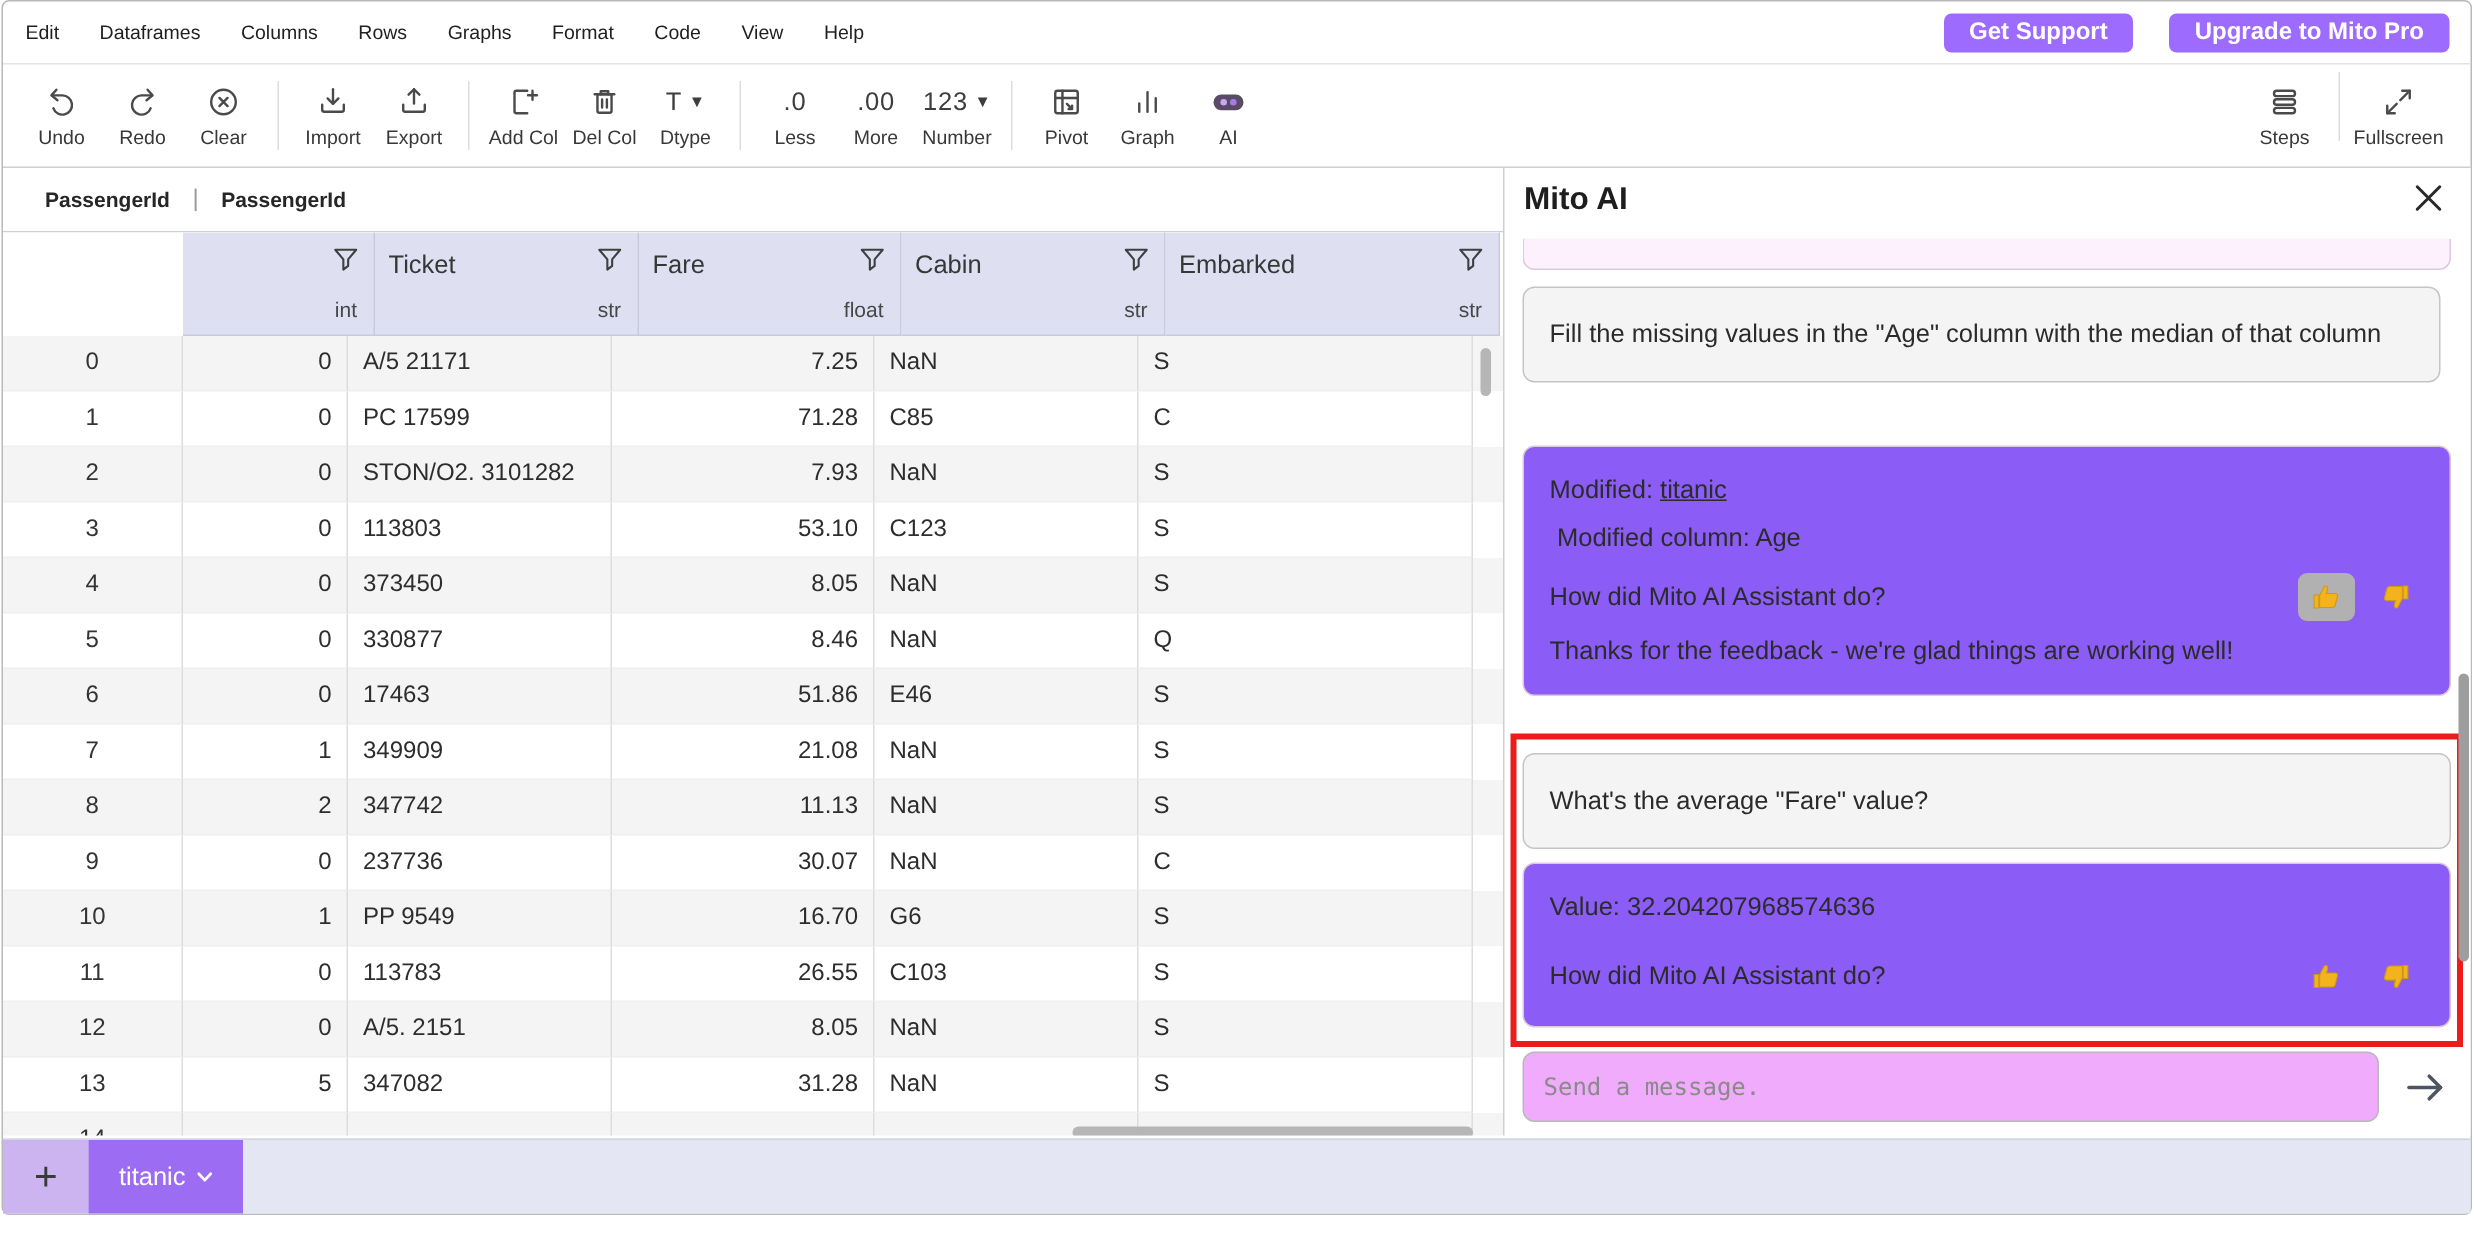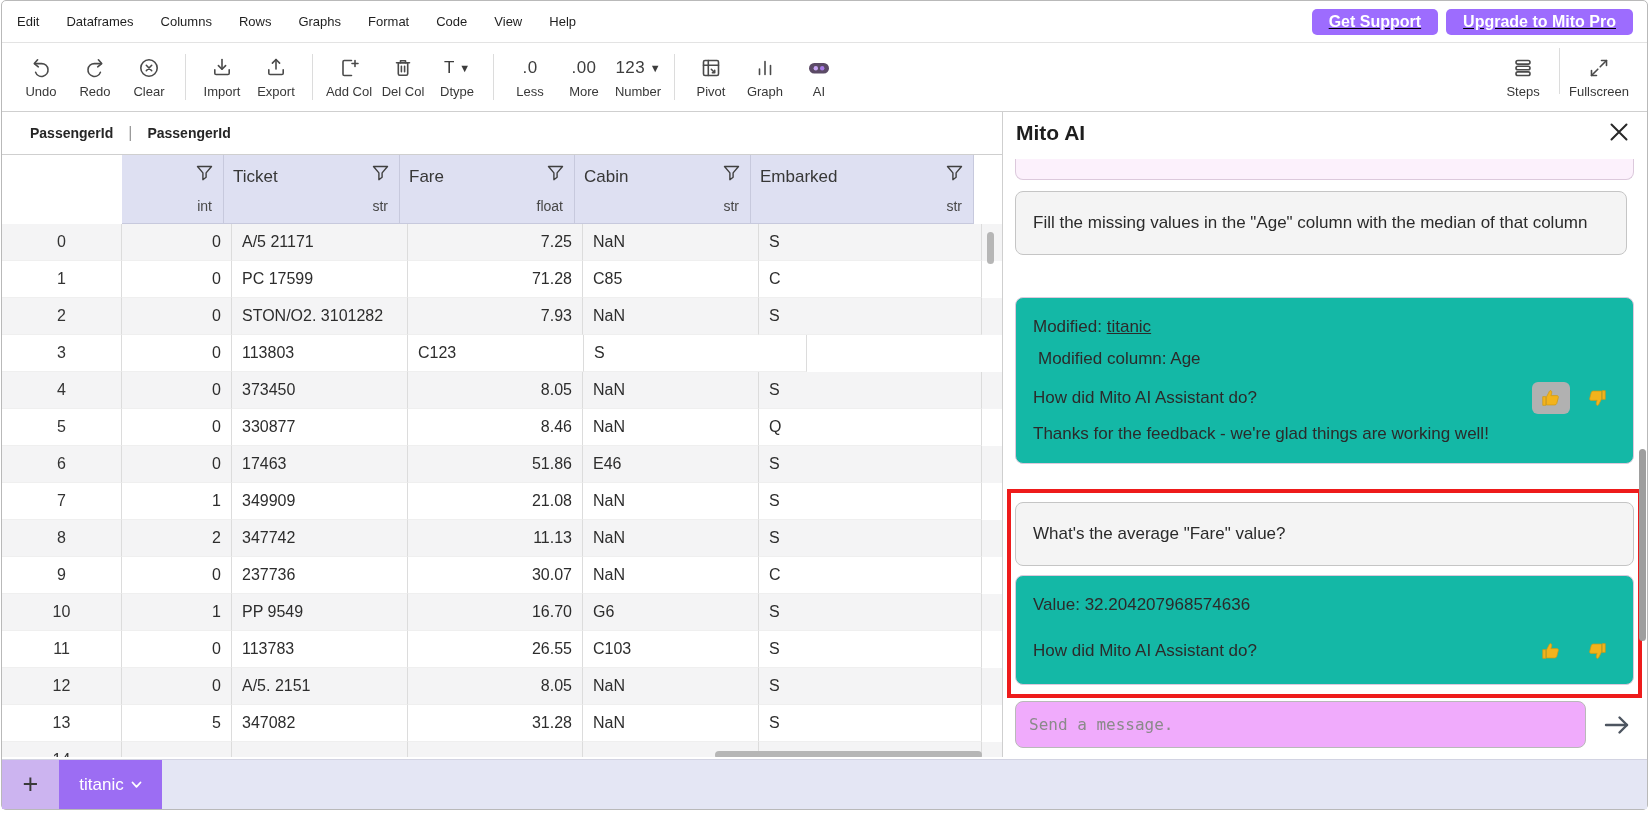--- a/index.html
+++ b/index.html
@@ -12,21 +12,21 @@
     background: #fff; border: 1px solid #b9b9b9; border-radius: 5px;
   }
 
   
   .menubar {
     position: absolute; left: 0; top: 0; right: 0; height: 42px;
     display: flex; align-items: center; padding-left: 15px;
     border-bottom: 1px solid #e3e3e3;
   }
   .menu-item { font-size: 13px; color: #1f1f1f; margin-right: 27px; cursor: default; }
-  .menubar-right { margin-left: auto; display: flex; gap: 8px; padding-right: 14px; text-decoration: underline; }
+  .menubar-right { margin-left: auto; display: flex; gap: 24px; padding-right: 14px; }
   .pill-btn {
     background: #9d6cfe; color: #fff; border: none; border-radius: 5px;
     font-size: 16px; font-weight: 700; height: 26px; padding: 0 17px;
     display: flex; align-items: center; font-family: "Liberation Sans", sans-serif;
   }
 
   
   .toolbar {
     position: absolute; left: 0; top: 42px; right: 0; height: 69px;
     display: flex; align-items: center; padding: 0 12px;
@@ -48,21 +48,21 @@
     display: flex; align-items: center; gap: 15px; padding-left: 28px;
     border-bottom: 1px solid #cfcfcf; background: #fff;
   }
   .fb-text { font-size: 14px; font-weight: 700; color: #262626; }
   .fb-sep { font-size: 16px; color: #9a9a9a; }
 
   
   .grid { position: absolute; left: 0; top: 154px; width: 1000px; bottom: 52px; overflow: hidden; background: #fff; }
   .header-row { display: flex; height: 69px; }
   .header-row > div:nth-of-type(1) { width: 120px; background: #fff; }
-  .header-row > div:nth-of-type(2) { width: 102px; }
+  .header-row > div:nth-of-type(2) { width: 128px; }
   .header-row > div:nth-of-type(3) { width: 176px; }
   .header-row > div:nth-of-type(4) { width: 175px; }
   .header-row > div:nth-of-type(5) { width: 176px; }
   .header-row > div:nth-of-type(6) { width: 223px; }
   .h-cell { position: relative; background: #dee0f2; border-right: 1px solid #c7c9dd; border-bottom: 1px solid #c7c9dd; }
   .h-name { position: absolute; left: 9px; top: 12px; font-size: 17px; color: #373737; }
   .h-filter { position: absolute; right: 9px; top: 9px; }
   .h-filter svg { stroke: #3f3f3f; fill: none; stroke-width: 1.4; stroke-linejoin: round; }
   .h-dtype { position: absolute; right: 11px; bottom: 9px; font-size: 14px; color: #474747; }
 
@@ -85,21 +85,21 @@
   
   .ai-panel { position: absolute; left: 1000px; top: 111px; right: 0; bottom: 52px;
               border-left: 1px solid #cfcfcf; background: #fff; }
   .ai-title { position: absolute; left: 13px; top: 9px; font-size: 21px; font-weight: 700; color: #1e1e1e; }
   .ai-close { position: absolute; right: 12px; top: 4px; width: 32px; height: 32px;
               display: flex; align-items: center; justify-content: center; cursor: pointer; }
   .ai-close svg { stroke: #282828; stroke-width: 2; fill: none; stroke-linecap: round; }
 
   .msg { border-radius: 8px; font-size: 17px; color: #2b2b2b; line-height: 32px; }
   .msg-user { background: #f4f4f4; border: 1px solid #c5c5c5; padding: 15px 17px; }
-  .msg-ai { background: #14b8a6; border: 1px solid #dcc9dc; padding: 13px 17px; }
+  .msg-ai { background: #8b5cf6; border: 1px solid #dcc9dc; padding: 13px 17px; }
   .msg-partial { position: absolute; left: 12px; right: 13px; top: 47px; height: 21px;
                  background: #fcf1fc; border: 1px solid #dcc9dc; border-top: none;
                  border-radius: 0 0 8px 8px; }
   .pos-user1 { position: absolute; left: 12px; right: 20px; top: 79px; }
   .pos-ai1 { position: absolute; left: 12px; right: 13px; top: 185px; }
   .link { text-decoration: underline; color: #2b2b2b; }
   .mod-col { padding-left: 5px; }
   .feedback-row { display: flex; align-items: center; margin-top: 3px; min-height: 40px; }
   .feedback-q { flex: 1; }
   .thumbs { display: flex; align-items: center; gap: 8px; }
@@ -415,20 +415,21 @@
           <div class="cell c-ticket">STON/O2. 3101282</div>
           <div class="cell c-fare">7.93</div>
           <div class="cell c-cabin">NaN</div>
           <div class="cell c-embarked">S</div>
         </div>
 
         <div class="trow">
           <div class="cell c-index">3</div>
           <div class="cell c-int">0</div>
           <div class="cell c-ticket">113803</div>
+          <div class="cell c-fare">53.10</div>
           <div class="cell c-cabin">C123</div>
           <div class="cell c-embarked">S</div>
         </div>
 
         <div class="trow">
           <div class="cell c-index">4</div>
           <div class="cell c-int">0</div>
           <div class="cell c-ticket">373450</div>
           <div class="cell c-fare">8.05</div>
           <div class="cell c-cabin">NaN</div>

